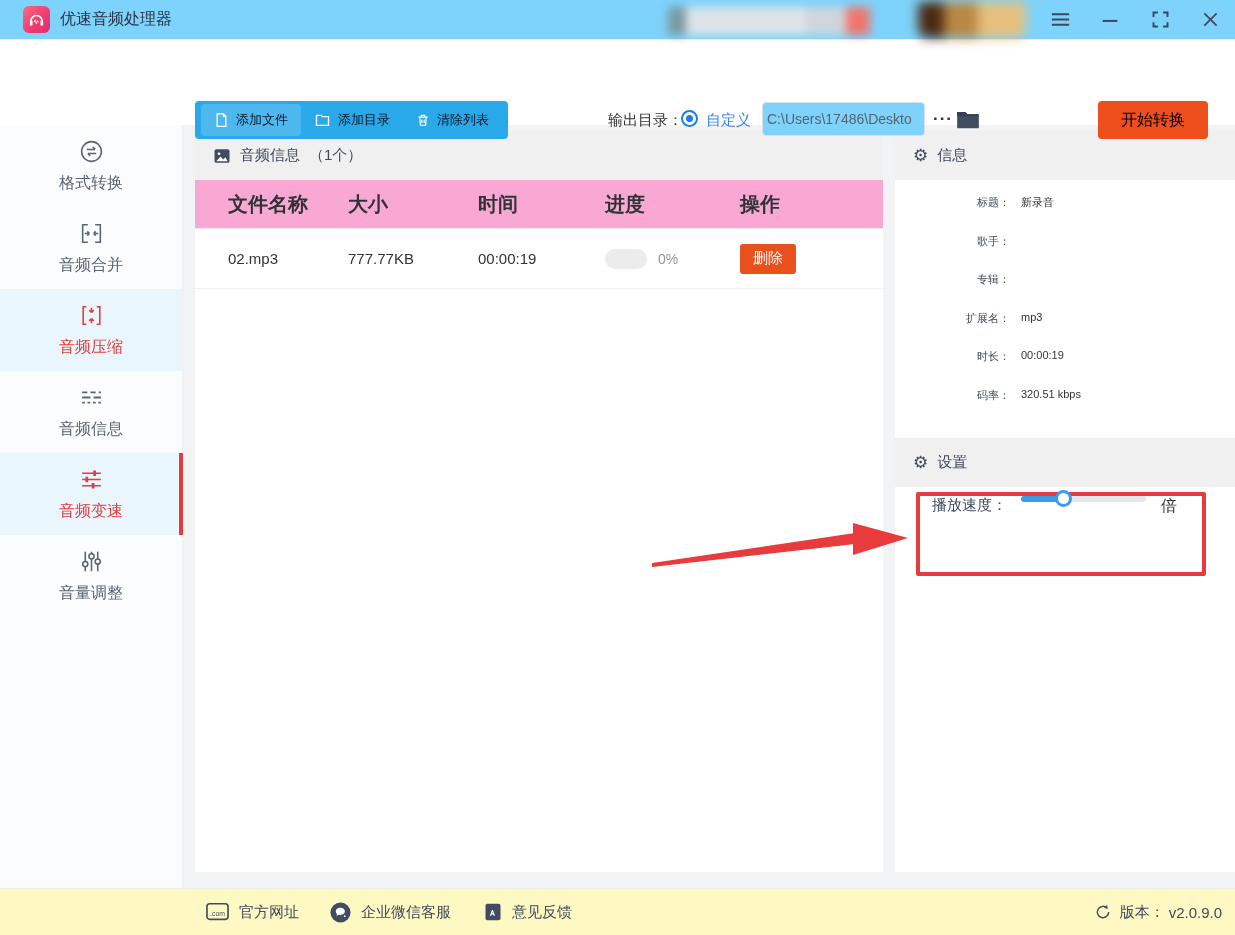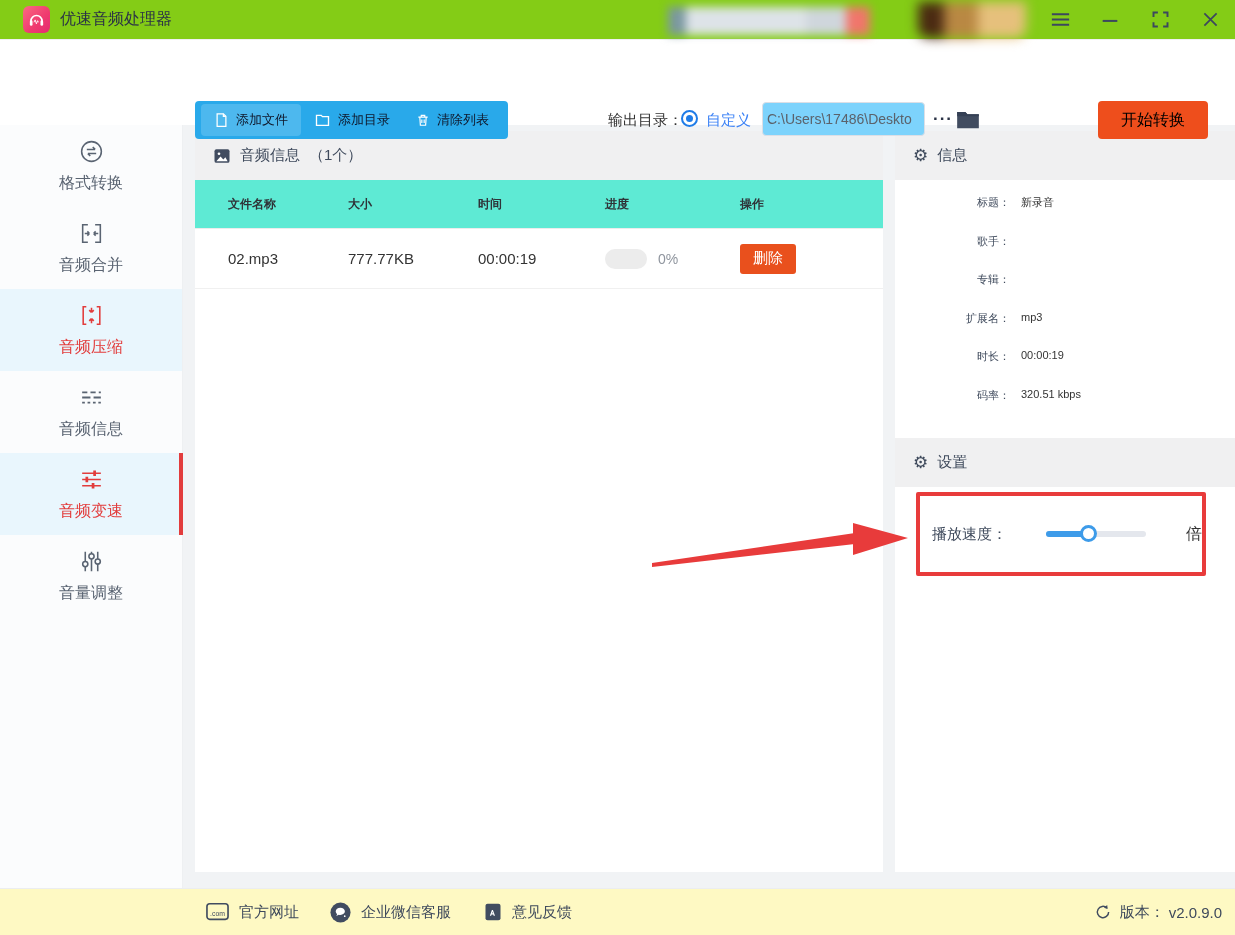--- a/index.html
+++ b/index.html
@@ -4,21 +4,21 @@
 <style>
   * { box-sizing: border-box; margin: 0; padding: 0; }
   html,body { width:1235px; height:935px; }
   body {
     position: relative; overflow: hidden;
     background: #f1f3f5;
     font-family: "Liberation Sans", sans-serif;
     color: #333;
   }
   
-  .titlebar { position:absolute; left:0; top:0; width:1235px; height:40px; background:#84cc16;
+  .titlebar { position:absolute; left:0; top:0; width:1235px; height:40px; background:#7dd3fc;
     border-bottom:1px solid #f0f0f1; display:flex; align-items:center; z-index:6; }
   .app-icon { width:27px; height:27px; border-radius:6px; margin-left:23px; flex:0 0 auto;
     background:linear-gradient(135deg,#fa6a82 0%,#ef3a6f 60%,#e42a72 100%);
     display:flex; align-items:center; justify-content:center; }
   .app-title { margin-left:10px; font-size:16px; color:#2b3346; }
   .blur-a { position:absolute; left:668px; top:7px; width:202px; height:28px; display:flex; filter:blur(5px); overflow:hidden; }
   .blur-a .s1{width:18px;background:#7b98a0;} .blur-a .s2{width:120px;background:#dde3e8;}
   .blur-a .s3{width:40px;background:#cfd6dc;} .blur-a .s4{width:24px;background:#f0766b;}
   .blur-b { position:absolute; left:918px; top:2px; width:108px; height:36px; display:flex; filter:blur(6px); overflow:hidden; border-radius:0 0 10px 10px; }
   .blur-b .s1{width:26px;background:#4a2a12;} .blur-b .s2{width:34px;background:#b98843;}
@@ -50,39 +50,39 @@
     border-right:1px solid #eef0f2; z-index:1; }
   .side-item { height:82px; display:flex; flex-direction:column; align-items:center; justify-content:center;
     gap:8px; color:#5a6472; font-size:16px; cursor:pointer; position:relative; }
   .side-item.active { background:#e9f6fd; color:#e23c3c; }
   .side-item.accent::after { content:""; position:absolute; right:-1px; top:0; width:4px; height:100%; background:#e23c3c; }
   .side-icon { width:27px; height:27px; }
   
   .table-panel { position:absolute; left:195px; top:131px; width:688px; height:741px; background:#fff; }
   .panel-header { height:49px; background:#f0f0f1; display:flex; align-items:center; padding-left:18px;
     gap:9px; color:#3f4a5c; font-size:15px; }
-  .thead { height:49px; display:flex; align-items:center; background:#5eead4; border-bottom:1px solid #ececec;
-    font-weight:bold; font-size:12px; color:#2f3338; }
+  .thead { height:49px; display:flex; align-items:center; background:#f9a8d4; border-bottom:1px solid #ececec;
+    font-weight:bold; font-size:20px; color:#2f3338; }
   .trow { height:60px; display:flex; align-items:center; border-bottom:1px solid #f0f0f0; font-size:15px; color:#333; background:#fff; }
   .col-name { width:153px; padding-left:33px; } .col-size { width:130px; } .col-time { width:127px; }
   .col-prog { width:135px; display:flex; align-items:center; } .col-act { flex:1; }
   .prog-pill { width:42px; height:20px; border-radius:10px; background:#ececec; }
   .prog-text { margin-left:11px; font-size:14px; color:#8f959e; }
   .del-btn { width:56px; height:30px; background:#e9501d; color:#fff; border:none; border-radius:3px;
     font-size:15px; cursor:pointer; font-family:"Liberation Sans",sans-serif; }
   
   .right-panel { position:absolute; left:895px; top:131px; width:340px; height:741px; background:#fff; }
   .gear-glyph { font-size:17px; color:#3f4a5c; line-height:1; }
   .info-fields { padding-top:15px; }
   .field { display:flex; align-items:flex-start; height:38.5px; font-size:11px; }
   .f-label { width:115px; text-align:right; color:#3f4a5c; }
   .f-value { margin-left:11px; color:#333; }
   .settings-header { position:absolute; left:0; top:307px; width:100%; }
   .red-box { position:absolute; left:21px; top:361px; width:290px; height:84px; border:4px solid #e83b3b;
-    border-radius:2px; display:flex; align-items:center; padding-left:12px; background:#fff;gap:25px; }
+    border-radius:2px; display:flex; padding-left:12px; background:#fff; }
   .speed-label { font-size:15px; color:#3f4a5c; white-space:nowrap; }
   .slider { position:relative; width:125px; height:6px; background:#e4e7ed; border-radius:3px; margin-left:14px; cursor:pointer; }
   .slider-fill { position:absolute; left:0; top:0; height:6px; width:42px; background:#3d9be9; border-radius:3px; }
   .slider-handle { position:absolute; top:-6px; width:17px; height:17px; border-radius:50%; background:#fff;
     border:3px solid #3d9be9; left:34px; cursor:grab; }
   .speed-unit { margin-left:15px; font-size:16px; color:#333; }
   
   .arrow-svg { position:absolute; left:640px; top:515px; width:280px; height:70px; z-index:5; pointer-events:none; }
   
   .footer { position:absolute; left:0; top:888px; width:1235px; height:47px; background:#fef9c3;

